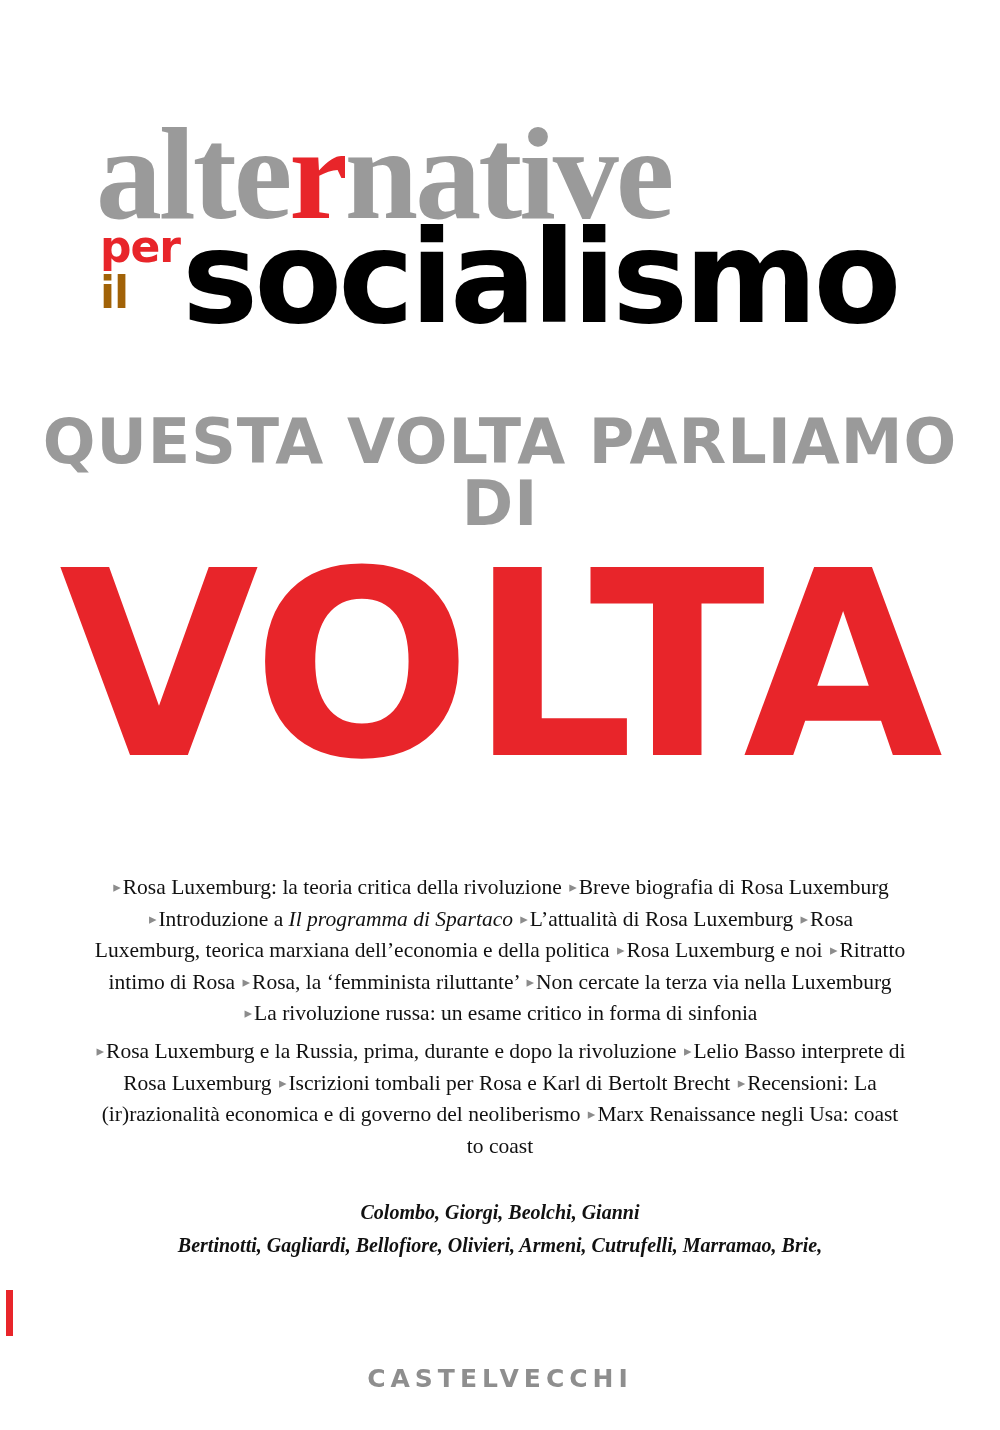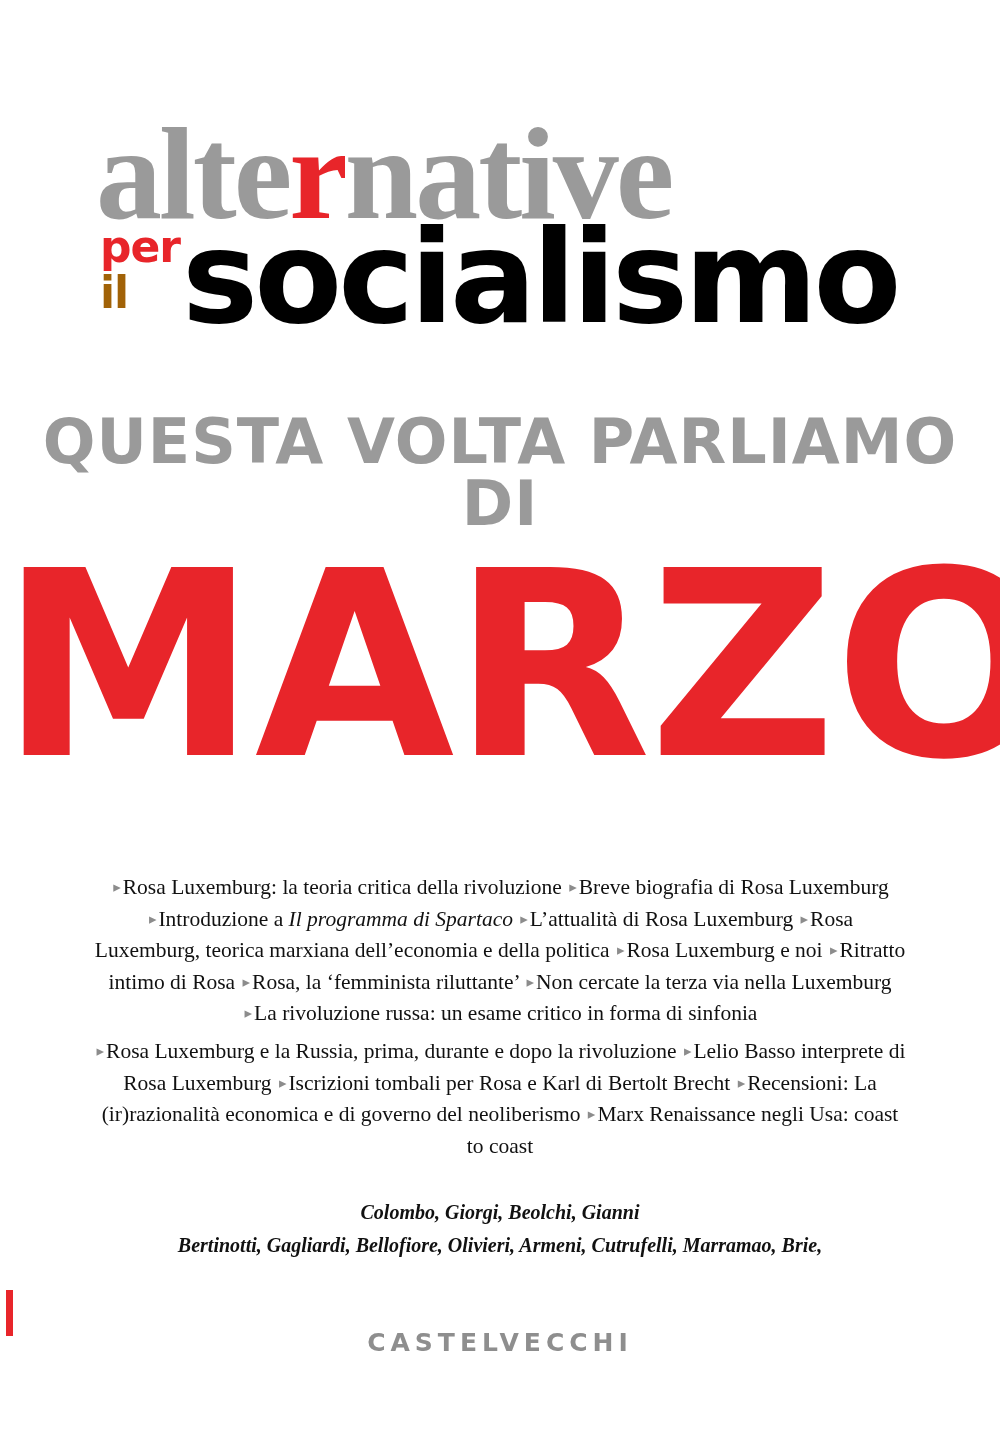--- a/index.html
+++ b/index.html
@@ -168,21 +168,21 @@
     font-weight: bold;
     font-size: 20px;
     line-height: 1.65;
     color: #111111;
   }
 
   
   .publisher {
     position: absolute;
     left: 0;
-    top: 1328px;
+    top: 1364px;
     width: 1000px;
     text-align: center;
     font-family: "DejaVu Sans", sans-serif;
     font-weight: bold;
     font-size: 25px;
     letter-spacing: 5px;
     color: #8e8e8e;
   }
 
   
@@ -208,21 +208,21 @@
       <div class="masthead-socialismo">socialismo</div>
     </div>
   </div>
 
 
   <div class="title-block">
     <div class="title-kicker">
       <span>QUESTA VOLTA PARLIAMO</span>
       <span class="second">DI</span>
     </div>
-    <div class="title-main">MARZO</div>
+    <div class="title-main">VOLTA</div>
   </div>
 
   <div class="contents">
     <div class="para1">
       <span class="sep">▸</span><span>Rosa Luxemburg: la teoria critica della rivoluzione</span>
       <span class="sep">▸</span><span>Breve biografia di Rosa Luxemburg</span>
       <span class="sep">▸</span><span>Introduzione a </span><em>Il programma di Spartaco</em>
       <span class="sep">▸</span><span>L’attualità di Rosa Luxemburg</span>
       <span class="sep">▸</span><span>Rosa Luxemburg, teorica marxiana dell’economia e della politica</span>
       <span class="sep">▸</span><span>Rosa Luxemburg e noi</span>

